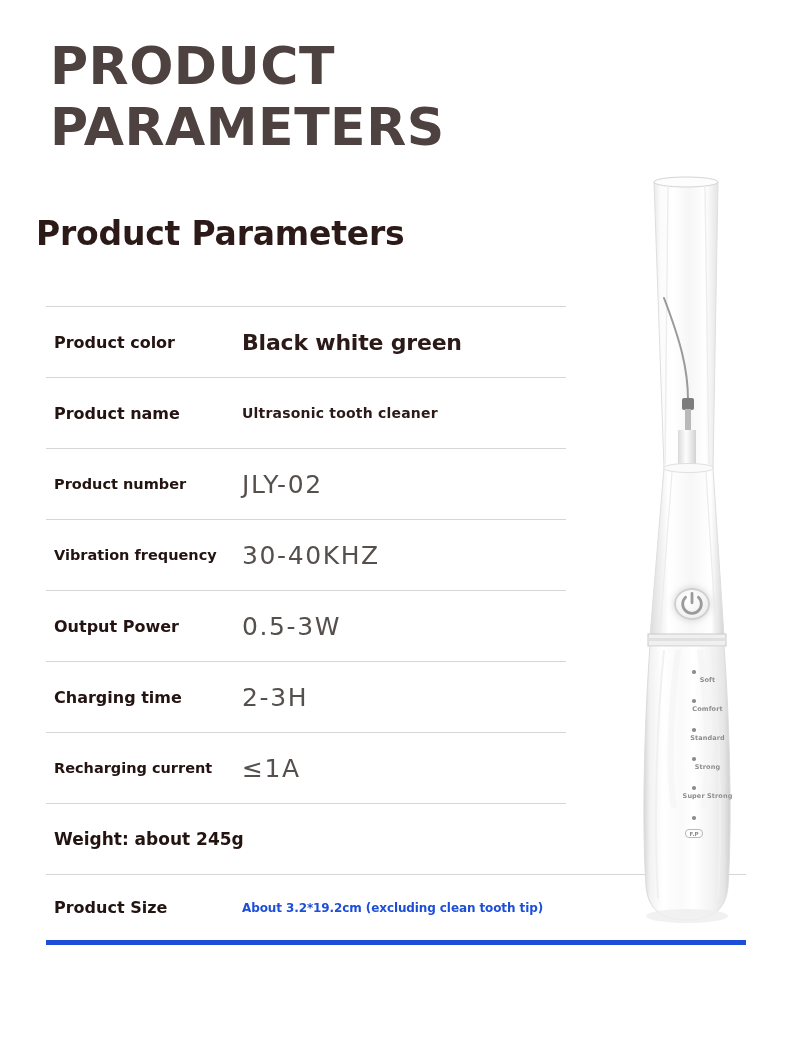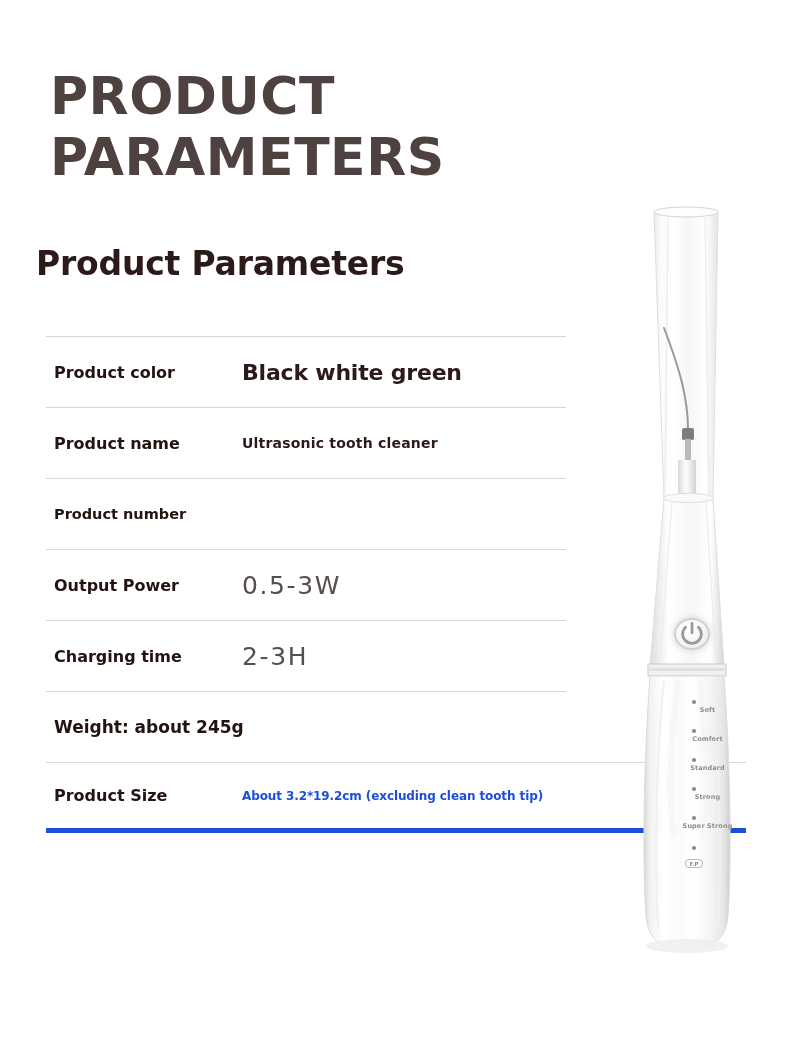--- a/index.html
+++ b/index.html
@@ -10,21 +10,20 @@
     background: #ffffff;
     font-family: "Liberation Sans", sans-serif;
     overflow: hidden;
   }
 
   .page {
     position: relative;
     width: 790px;
     height: 896px;
     background: #ffffff;
-    margin-top: 30px;
   }
 
   
   .hero-title {
     position: absolute;
     left: 50px;
     top: 36px;
     width: 520px;
     font-size: 52px;
     line-height: 1.17;
@@ -208,34 +207,43 @@
       <div class="spec-value val-big-bold">Black white green</div>
     </div>
 
     <div class="spec-row">
       <div class="spec-label lbl-md">Product name</div>
       <div class="spec-value val-small-bold">Ultrasonic tooth cleaner</div>
     </div>
 
     <div class="spec-row">
       <div class="spec-label lbl-sm">Product number</div>
-    </div>
-
+      <div class="spec-value val-light">JLY-02</div>
+    </div>
+
+    <div class="spec-row">
+      <div class="spec-label lbl-sm">Vibration frequency</div>
+      <div class="spec-value val-light">30-40KHZ</div>
+    </div>
 
     <div class="spec-row">
       <div class="spec-label lbl-md">Output Power</div>
       <div class="spec-value val-light">0.5-3W</div>
     </div>
 
 
     <div class="spec-row">
       <div class="spec-label lbl-md">Charging time</div>
       <div class="spec-value val-light">2-3H</div>
     </div>
 
+    <div class="spec-row">
+      <div class="spec-label lbl-sm">Recharging current</div>
+      <div class="spec-value val-light">≤1A</div>
+    </div>
 
     <div class="spec-row full">
       <div class="spec-label lbl-md">Weight: about 245g</div>
       <div class="spec-value val-note"></div>
     </div>
 
     <div class="spec-row wide">
       <div class="spec-label lbl-md">Product Size</div>
       <div class="spec-value val-note">About 3.2*19.2cm (excluding clean tooth tip)</div>
     </div>

